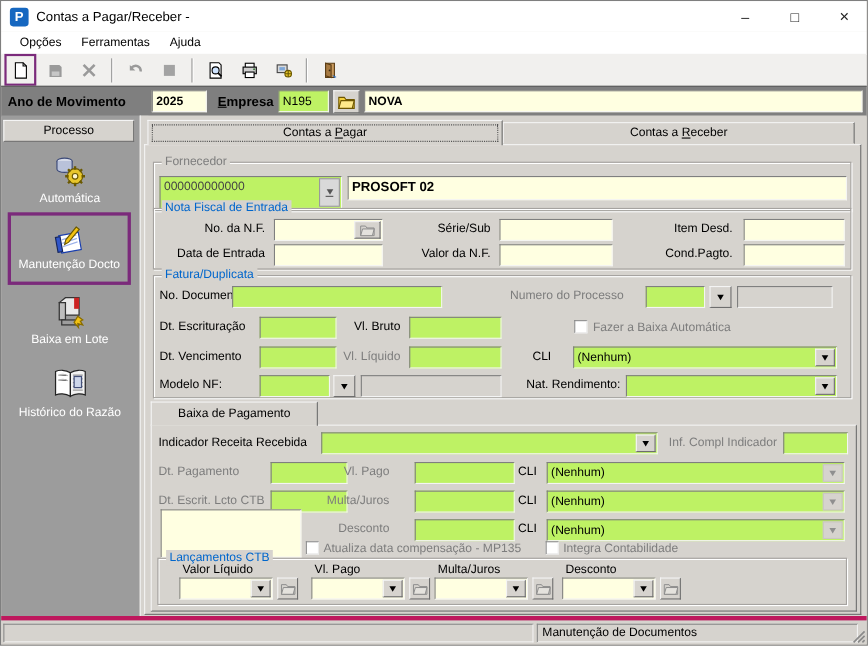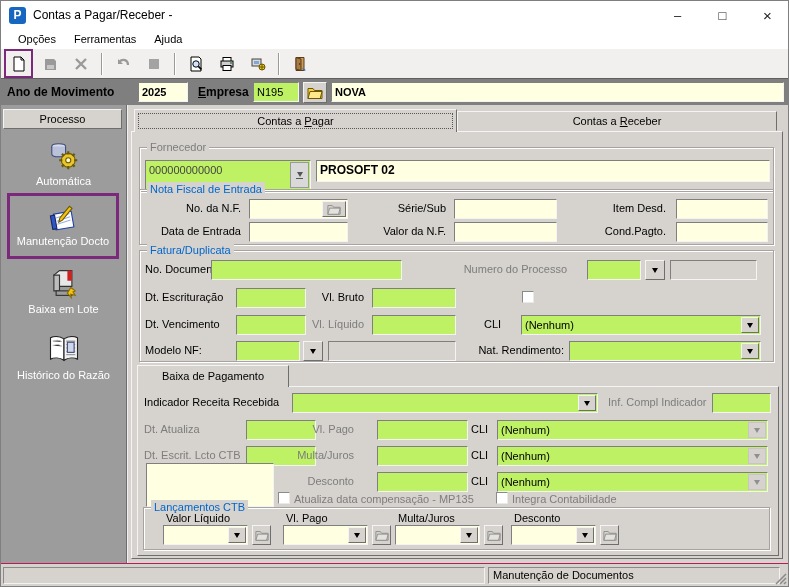--- a/index.html
+++ b/index.html
@@ -29,21 +29,21 @@
   .menuitem{padding:0 9px;line-height:20px;}
   .toolbar{position:absolute;left:0;top:48px;right:0;height:29px;background:#f1f0ee;display:flex;align-items:center;padding-left:3px;}
   .tbtn{width:25px;height:25px;display:flex;align-items:center;justify-content:center;margin-right:6px;}
   .tsep{width:1px;height:22px;background:#9a9a9a;box-shadow:1px 0 0 #fff;margin:0 8px 0 2px;}
   .hl{border:2px solid #7b2a7b;}
   .hl-new{width:29px;height:29px;display:flex;align-items:center;justify-content:center;margin-right:4px;box-sizing:border-box;}
   
   .yearbar{position:absolute;left:0;top:77px;right:0;height:27px;background:#7f7f7f;border-top:1px solid #5f5f5f;}
   .yearbar .bold{font-weight:bold;font-size:12px;}
   
-  .sidebar{position:absolute;left:0;top:104px;width:125px;bottom:22px;background:#9c9c9c;border-right:1px solid #6e6e6e;}
+  .sidebar{position:absolute;left:0;top:104px;width:125px;bottom:22px;background:#9c9c9c;border-right:1px solid #6e6e6e;padding-left:9px;}
   .sbheader{position:absolute;left:2px;top:4px;width:119px;height:20px;text-align:center;line-height:18px;}
   .sbitem{position:absolute;left:0;width:125px;text-align:center;color:#fff;cursor:default;}
   .sbitem .ic{display:block;margin:0 auto 2px;}
   .sbsel{position:absolute;left:6px;width:112px;border:3px solid #7b2a7b;box-sizing:border-box;color:#fff;text-align:center;padding-top:5px;}
   
   .content{position:absolute;left:126px;top:104px;right:0;bottom:22px;background:#d6d3ce;border-left:1px solid #f0f0f0;}
   .tab{position:absolute;background:#d6d3ce;border:1px solid;border-color:#f4f4f4 #6e6e6e #d6d3ce #f4f4f4;
        text-align:center;box-sizing:border-box;}
   .tabfocus{position:absolute;left:3px;right:3px;top:3px;bottom:3px;border:1px dotted #555;line-height:12px;padding-top:1px;}
   .tabpage{position:absolute;left:3px;top:26px;width:652px;height:428px;border:1px solid;border-color:#f4f4f4 #6e6e6e #6e6e6e #f4f4f4;background:#d6d3ce;box-sizing:border-box;}
@@ -54,21 +54,21 @@
   .dd.dis{border-color:#c9c6c2;background:#d6d3ce;}
   .dd.dis .arr{border-top-color:#8f8f8f;}
   .ddb{position:absolute;right:1px;top:1px;bottom:1px;width:17px;background:#d9d9d9;border:1px solid #9a9a9a;
        display:flex;flex-direction:column;align-items:center;justify-content:center;}
   .ddb .arr{border-top-color:#555;}
   .ddb .ul{width:7px;height:1px;background:#555;margin-top:1px;}
   .ddbtn{background:#d6d3ce;border:1px solid;border-color:#f4f4f4 #6e6e6e #6e6e6e #f4f4f4;display:flex;align-items:center;justify-content:center;box-sizing:border-box;}
   .fbtn{display:flex;align-items:center;justify-content:center;}
   .cb{width:12px;height:12px;background:#fff;border:1px solid;border-color:#8a8a8a #e9e9e9 #e9e9e9 #8a8a8a;box-sizing:border-box;display:inline-block;vertical-align:-2px;}
   
-  .statusbar{position:absolute;left:0;bottom:0;right:0;height:22px;background:#d6d3ce;border-top:1px solid #be185d;}
+  .statusbar{position:absolute;left:0;bottom:0;right:0;height:22px;background:#d6d3ce;border-top:4px solid #be185d;}
   .spanel{position:absolute;top:3px;height:17px;border:1px solid;border-color:#8a8a8a #f2f2f2 #f2f2f2 #8a8a8a;box-sizing:border-box;padding:1px 4px;line-height:13px;}
 </style>
 </head>
 <body>
 
 <div id="app">
 
   <div class="titlebar">
     <div class="applogo">P</div>
     <div class="apptitle">Contas a Pagar/Receber -</div>
@@ -268,20 +268,21 @@
         <div class="abs ddbtn" style="left:505px;top:9px;width:20px;height:20px;">
             <span class="arr"></span>
           </div>
         <div class="abs sunken grayf" style="left:530px;top:9px;width:87px;height:20px;"></div>
 
         <div class="lbl" style="left:5px;top:37px;">Dt. Escrituração</div>
         <div class="abs sunken" style="left:96px;top:37px;width:70px;height:20px;"></div>
         <div class="lbl r" style="left:170px;top:37px;width:54px;">Vl. Bruto</div>
         <div class="abs sunken" style="left:232px;top:37px;width:84px;height:20px;"></div>
         <span class="cb abs" style="left:382px;top:40px;"></span>
+        <div class="lbl graylbl" style="left:399px;top:38px;">Fazer a Baixa Automática</div>
 
         <div class="lbl" style="left:5px;top:64px;">Dt. Vencimento</div>
         <div class="abs sunken" style="left:96px;top:64px;width:70px;height:20px;"></div>
         <div class="lbl graylbl r" style="left:170px;top:64px;width:54px;">Vl. Líquido</div>
         <div class="abs sunken" style="left:232px;top:64px;width:84px;height:20px;"></div>
         <div class="lbl" style="left:344px;top:64px;">CLI</div>
         <div class="abs sunken field" style="left:381px;top:64px;width:240px;height:20px;">
           <span>(Nenhum)</span>
           <span class="dd">
               <span class="arr"></span>
@@ -309,21 +310,21 @@
 
         <div class="lbl" style="left:6px;top:6px;">Indicador Receita Recebida</div>
         <div class="abs sunken field" style="left:154px;top:6px;width:306px;height:20px;">
           <span class="dd">
               <span class="arr"></span>
             </span>
         </div>
         <div class="lbl graylbl" style="left:470px;top:6px;">Inf. Compl Indicador</div>
         <div class="abs sunken" style="left:574px;top:6px;width:59px;height:20px;"></div>
 
-        <div class="lbl graylbl" style="left:6px;top:33px;">Dt. Atualiza</div>
+        <div class="lbl graylbl" style="left:6px;top:33px;">Dt. Pagamento</div>
         <div class="abs sunken" style="left:108px;top:33px;width:70px;height:20px;"></div>
         <div class="lbl graylbl r" style="left:150px;top:33px;width:66px;">Vl. Pago</div>
         <div class="abs sunken" style="left:239px;top:33px;width:91px;height:20px;"></div>
         <div class="lbl" style="left:333px;top:33px;">CLI</div>
         <div class="abs sunken field" style="left:359px;top:33px;width:271px;height:20px;">
           <span>(Nenhum)</span>
           <span class="dd dis">
               <span class="arr"></span>
             </span>
         </div>

